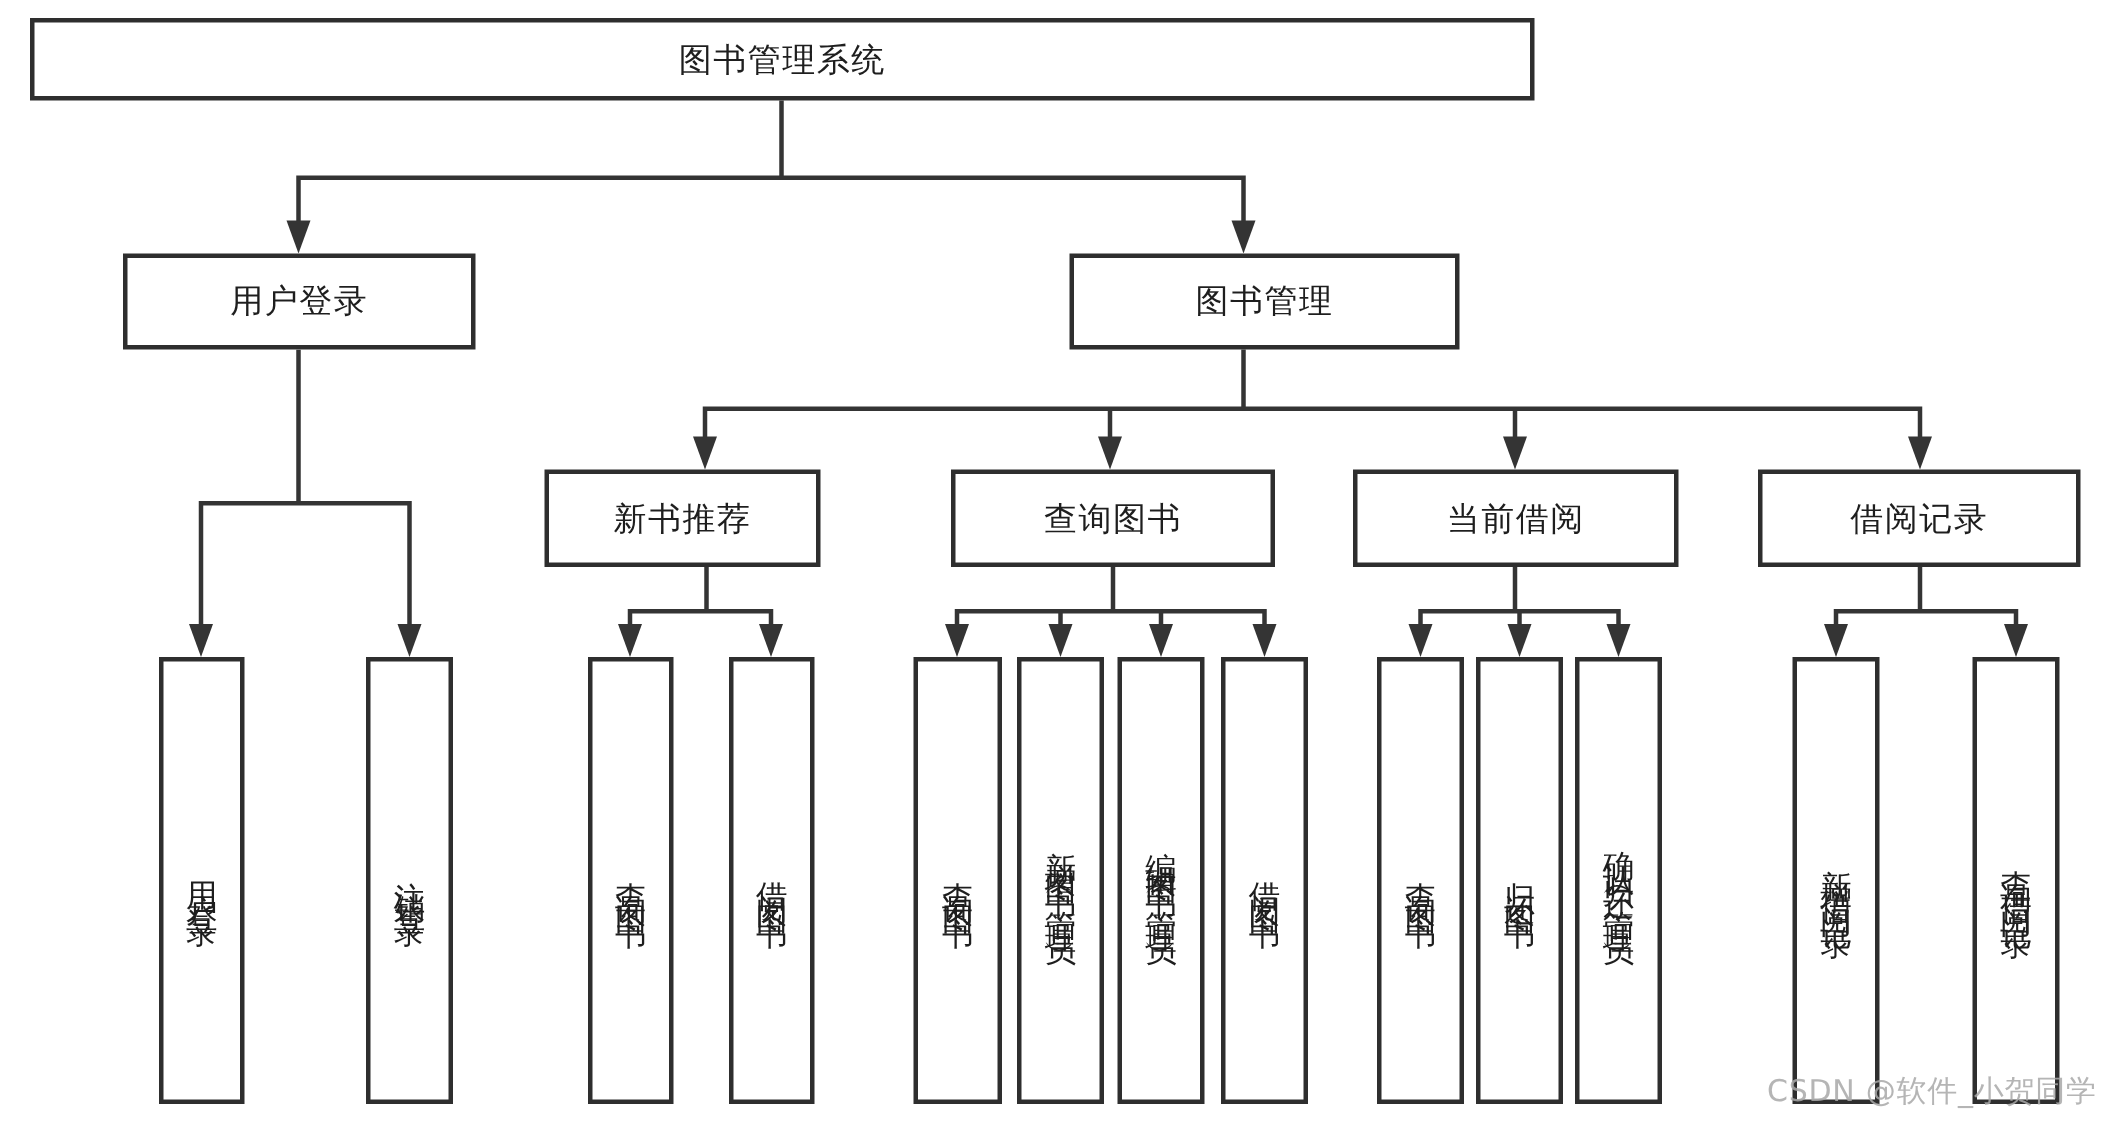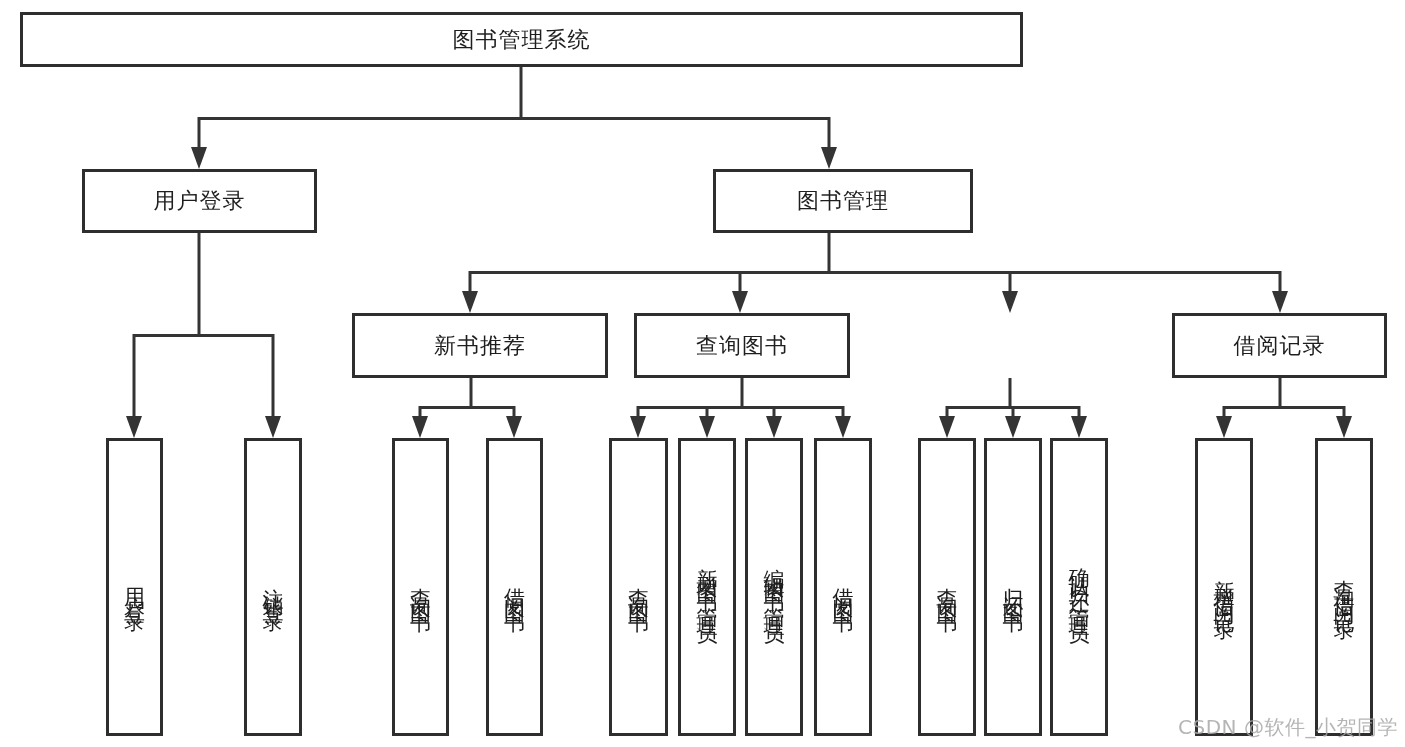--- a/index.html
+++ b/index.html
@@ -114,25 +114,28 @@
     <span class="hlbl">图书管理系统</span>
   </div>
 
   <div class="box" style="left:82px;top:169px;width:235px;height:64px">
     <span class="hlbl">用户登录</span>
   </div>
   <div class="box" style="left:713px;top:169px;width:260px;height:64px">
     <span class="hlbl">图书管理</span>
   </div>
 
-  <div class="box" style="left:352px;top:313px;width:256px;height:65px">
+  <div class="box" style="left:363px;top:313px;width:184px;height:65px">
     <span class="hlbl">新书推荐</span>
   </div>
   <div class="box" style="left:634px;top:313px;width:216px;height:65px">
     <span class="hlbl">查询图书</span>
+  </div>
+  <div class="box" style="left:902px;top:313px;width:217px;height:65px">
+    <span class="hlbl">当前借阅</span>
   </div>
   <div class="box" style="left:1172px;top:313px;width:215px;height:65px">
     <span class="hlbl">借阅记录</span>
   </div>
 
   <div class="box" style="left:106px;top:438px;width:57px;height:298px">
     <span class="vlbl">用户登录</span>
   </div>
   <div class="box" style="left:244px;top:438px;width:58px;height:298px">
     <span class="vlbl">注销登录</span>

